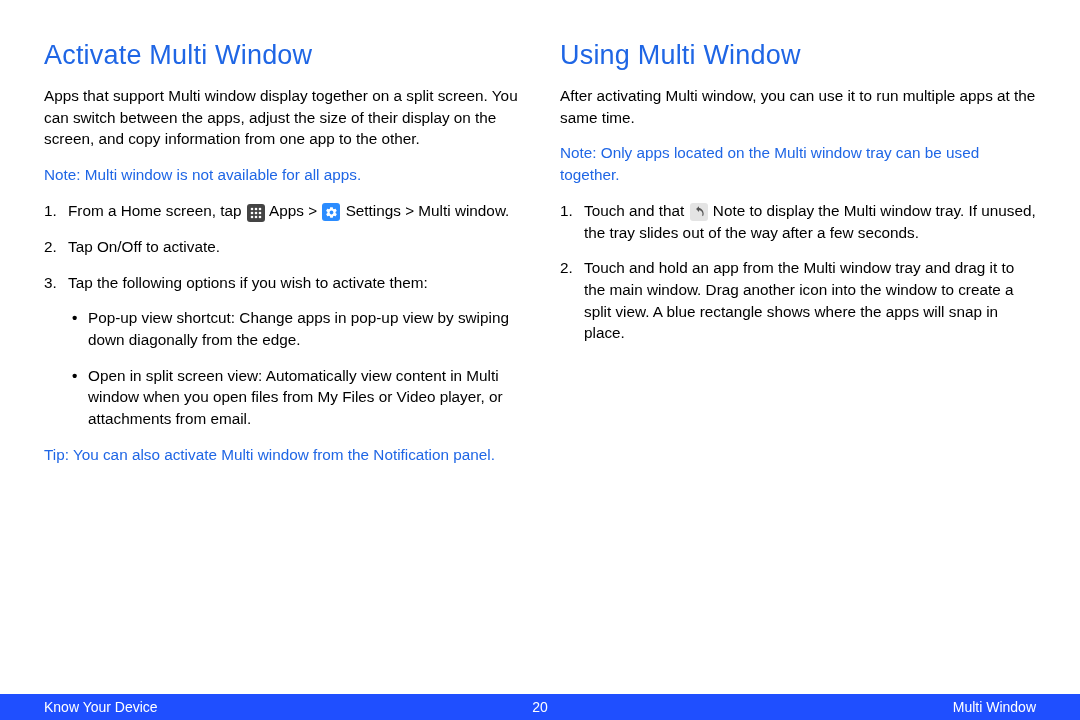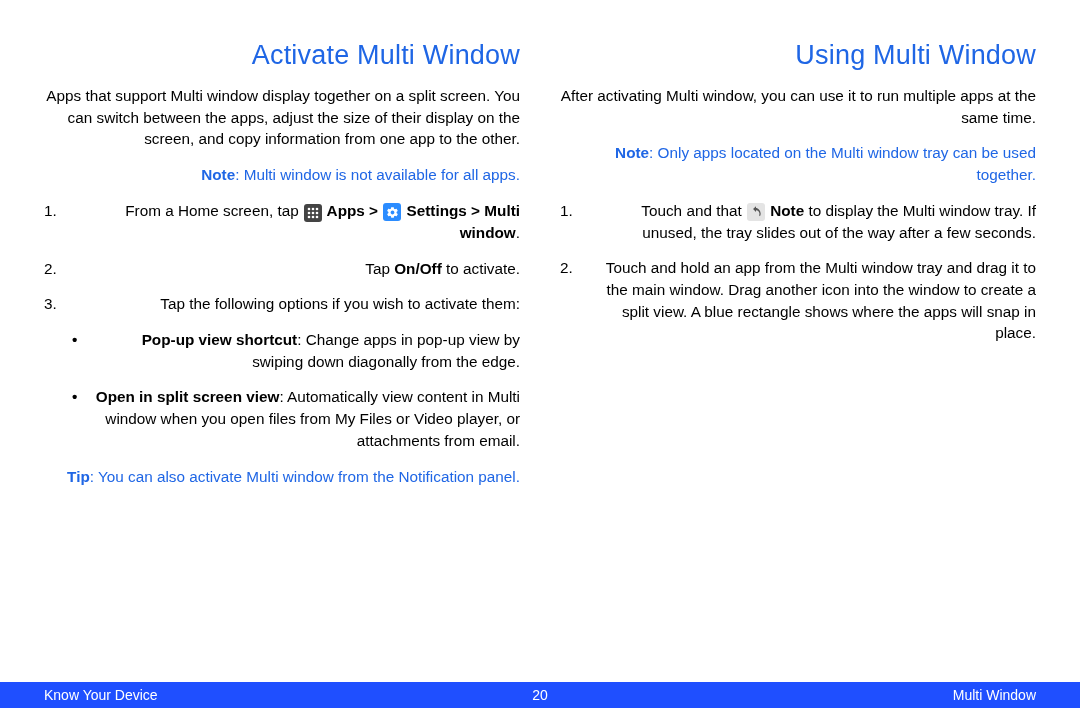--- a/index.html
+++ b/index.html
@@ -11,21 +11,20 @@
     padding: 40px 44px 0 44px;
   }
   .columns {
     display: flex;
     gap: 40px;
     height: 640px;
   }
   .col {
     flex: 1;
     min-width: 0;
-    text-align: right;
   }
   h2 {
     color: #1f66e5;
     font-weight: 400;
     font-size: 27px;
     margin-bottom: 14px;
     letter-spacing: 0.2px;
   }
   p, li {
     font-size: 15.3px;
@@ -61,21 +60,21 @@
     padding-left: 20px;
     margin-bottom: 14px;
   }
   ul > li::before {
     content: "•";
     position: absolute;
     left: 4px;
     top: 0;
     font-weight: bold;
   }
-  .bold { font-weight: bold; }
+  .bold { font-weight: normal; }
   .icon {
     display: inline-flex;
     align-items: center;
     justify-content: center;
     width: 18px;
     height: 18px;
     border-radius: 3px;
     vertical-align: -3px;
     margin: 0 1px;
   }
@@ -87,21 +86,21 @@
     background: #2b8cff;
   }
   .icon-settings svg { width: 13px; height: 13px; }
   .icon-back {
     background: #e4e4e4;
     border-radius: 3px;
   }
   .icon-back svg { width: 14px; height: 14px; }
   .footer {
     position: absolute;
-    left: 0; right: 0; bottom: 12px;
+    left: 0; right: 0; bottom: 0;
     height: 26px;
     background: #1f4fff;
     color: #fff;
     display: flex;
     align-items: center;
     justify-content: space-between;
     padding: 0 44px;
     font-size: 14px;
   }
   .footer-center {

